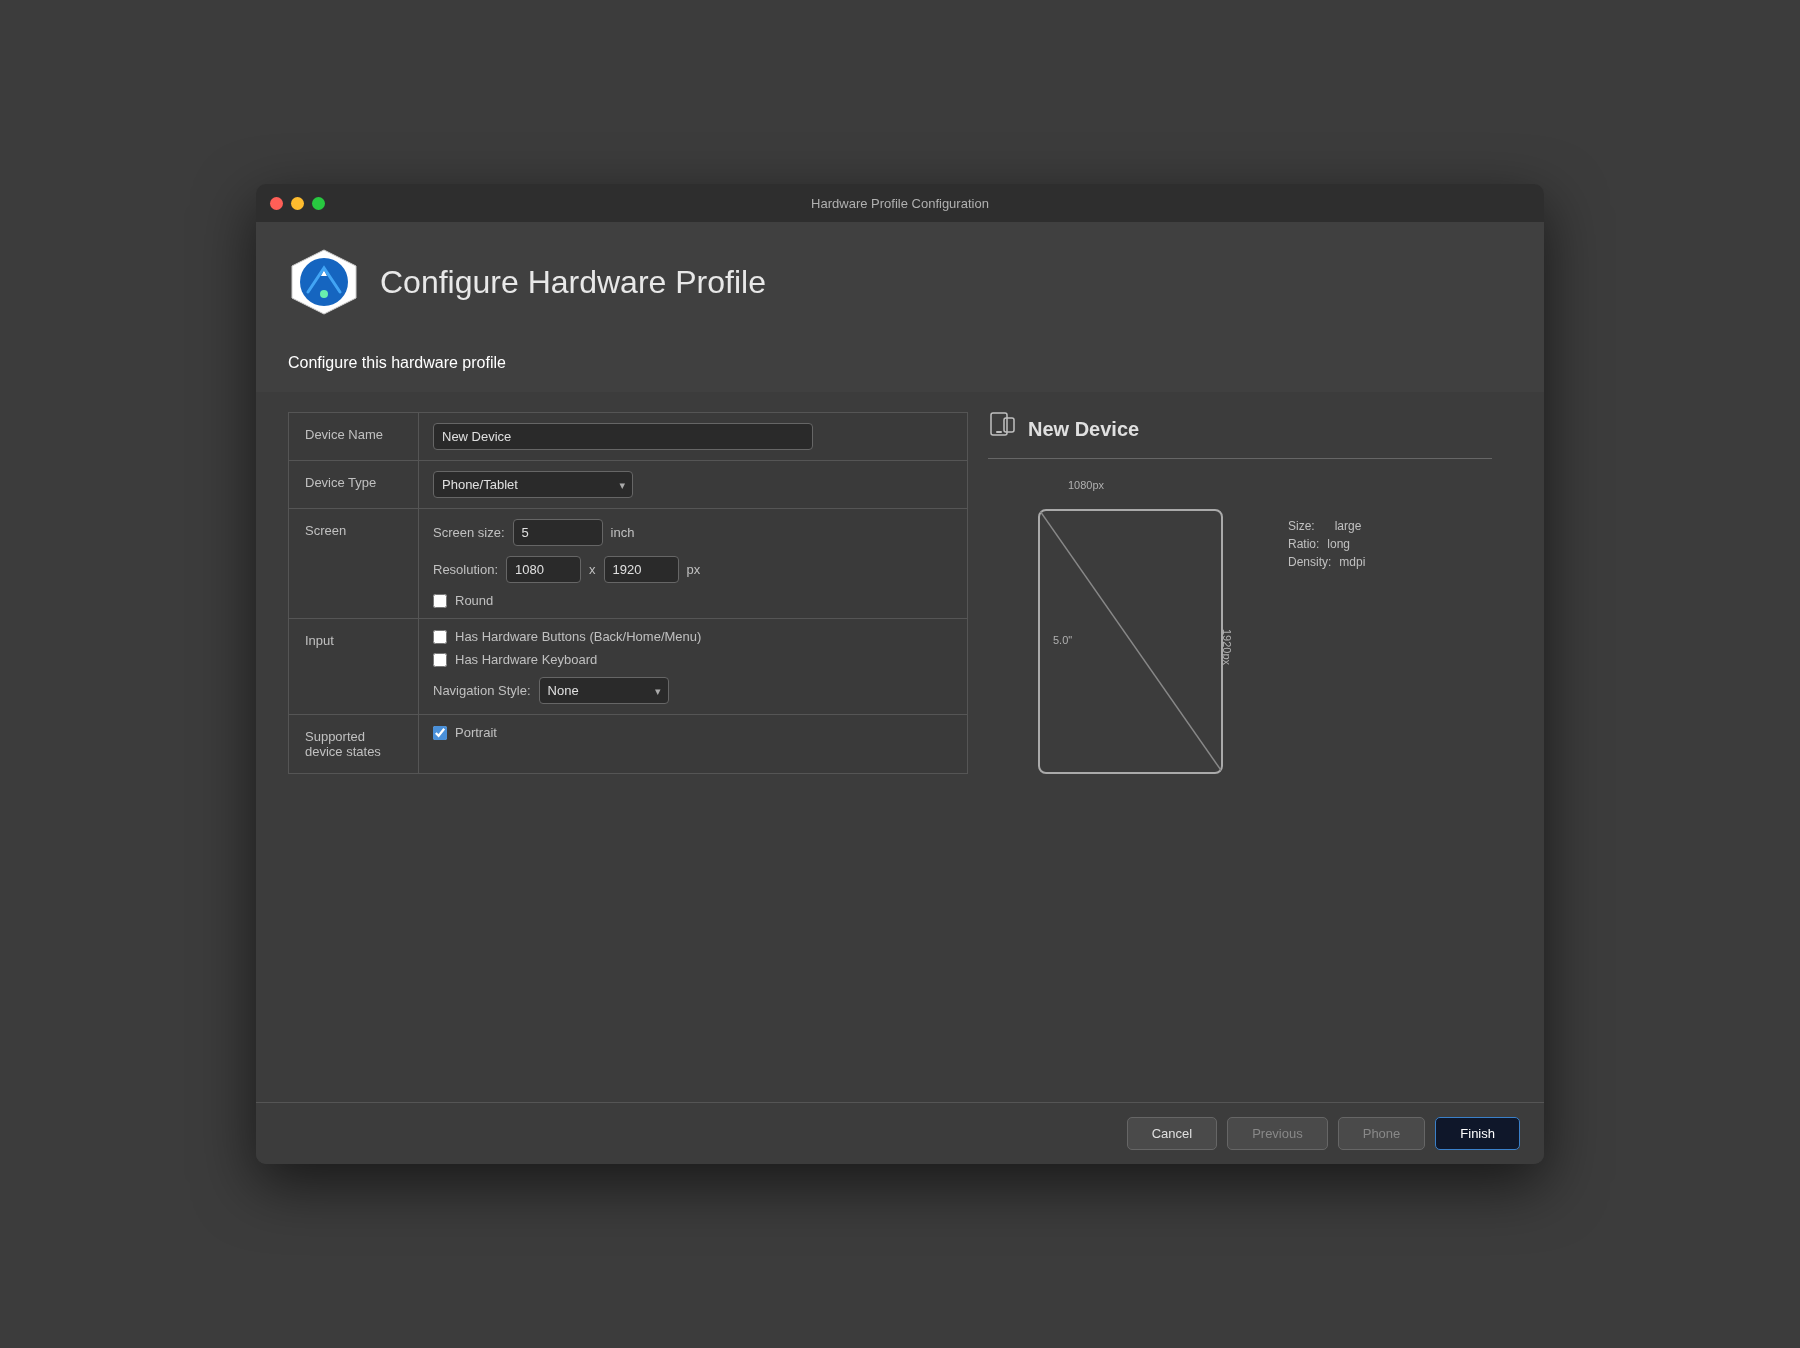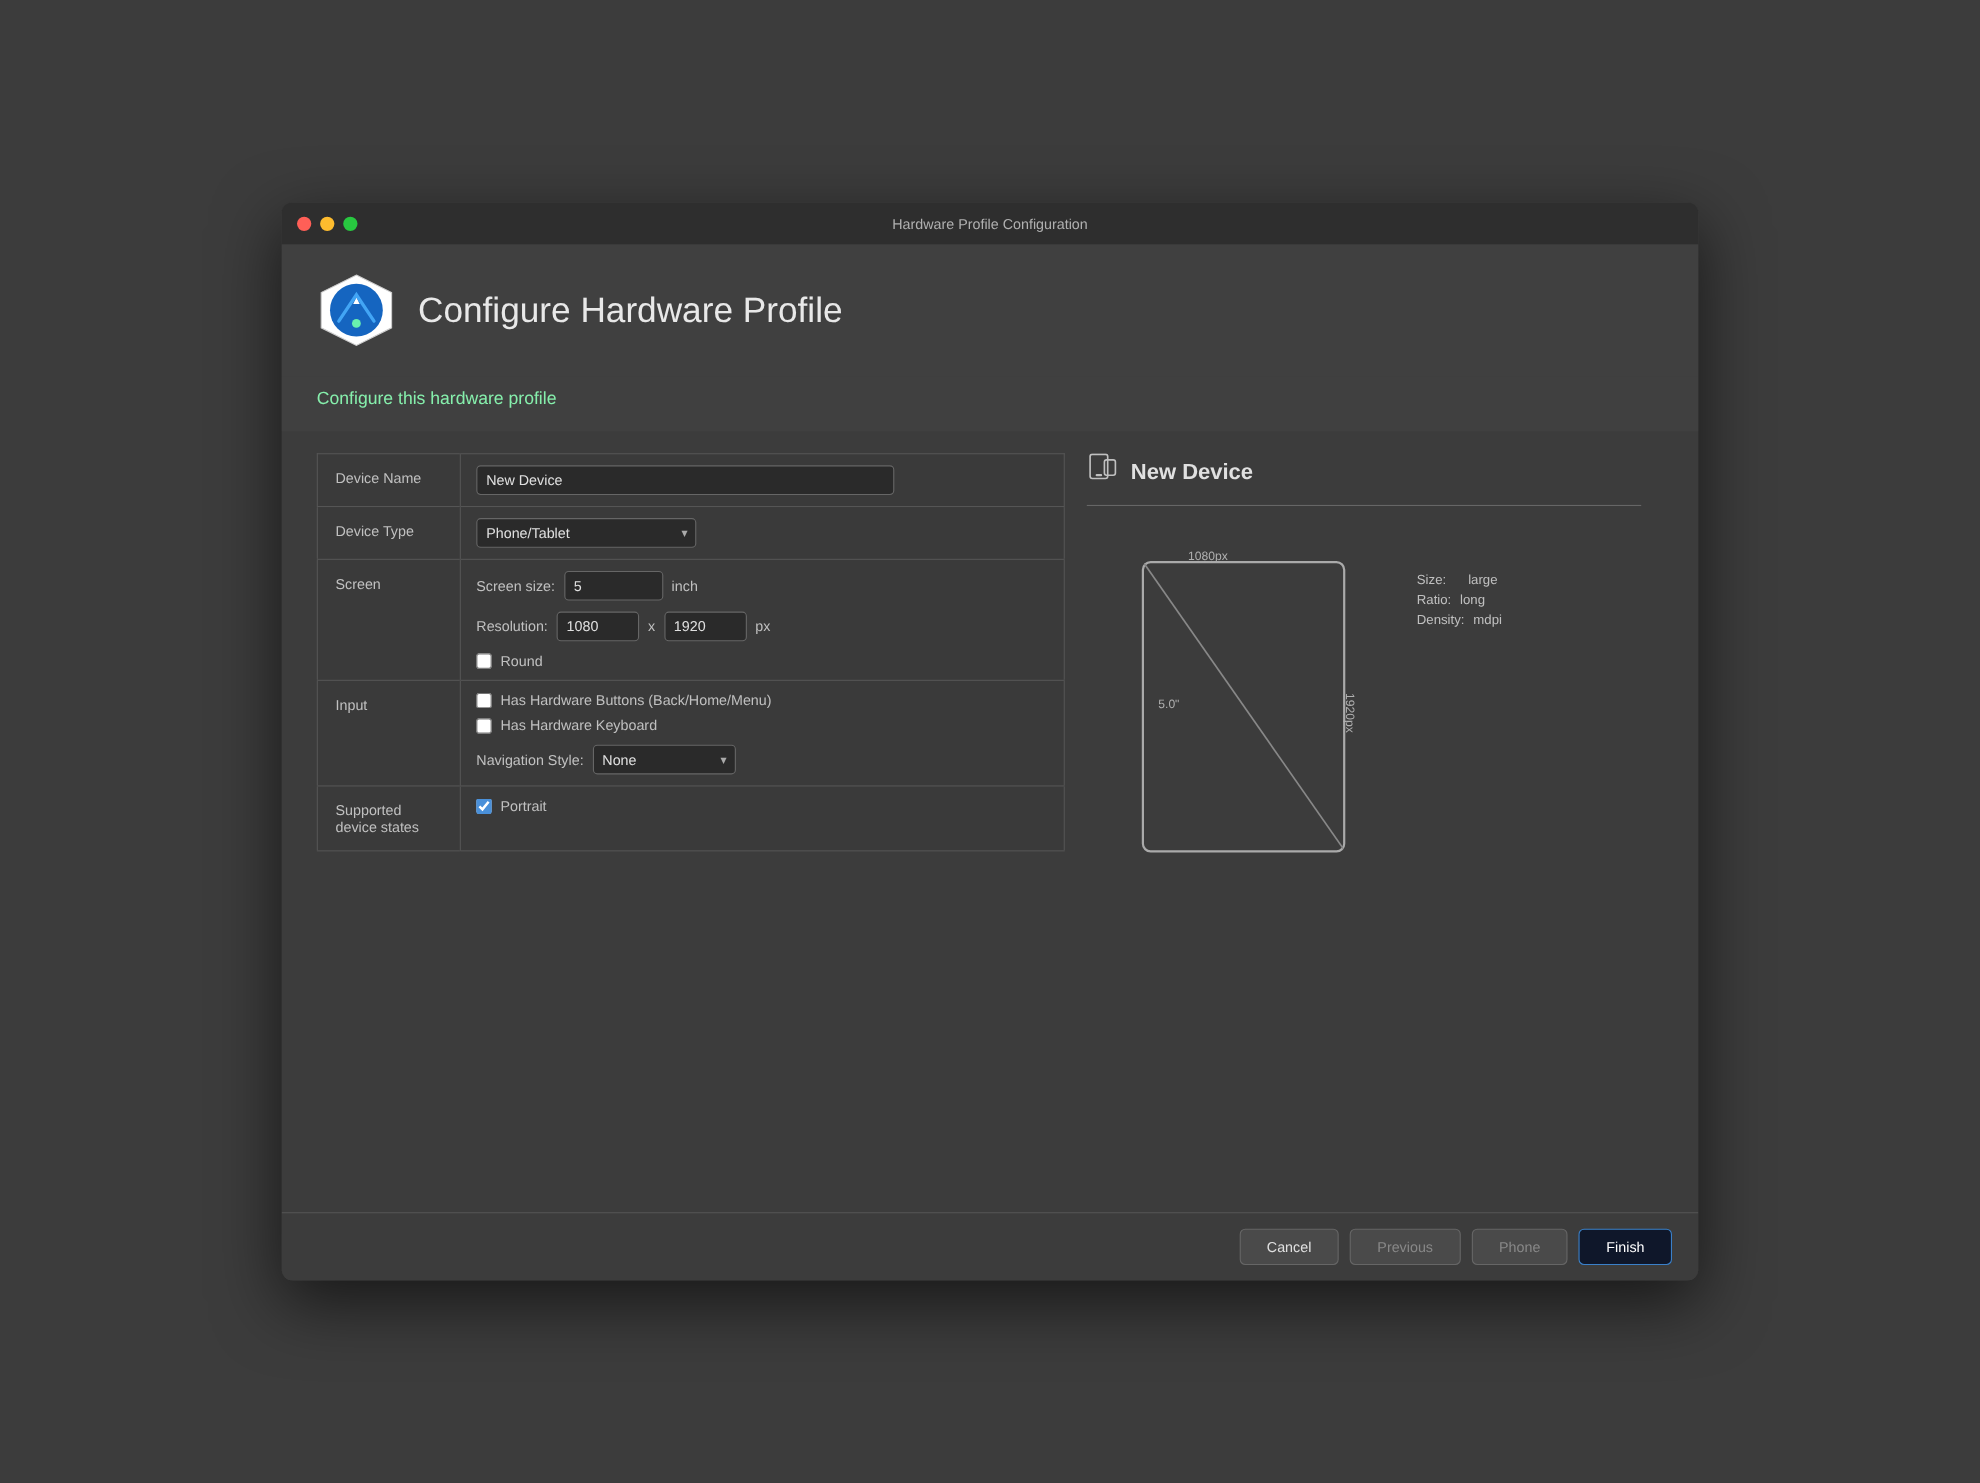--- a/index.html
+++ b/index.html
@@ -88,21 +88,21 @@
     
     .subtitle-bar {
       background: #404040;
       padding: 12px 32px 20px;
       flex-shrink: 0;
     }
 
     .subtitle-text {
       font-size: 16px;
       font-weight: 500;
-      color: #86efac;
+      color: #ffffff;
     }
 
     
     .main-content {
       flex: 1;
       display: flex;
       gap: 0;
       padding: 20px 32px;
       overflow: hidden;
     }
@@ -522,21 +522,21 @@
             <rect x="16" y="6" width="10" height="14" rx="2" stroke="#c0c0c0" stroke-width="1.5" fill="none"></rect>
           </svg>
         </span>
         <span class="preview-title">New Device</span>
       </div>
 
       <div class="preview-device-area">
 
         <div style="position:relative; width:280px; height:330px; flex-shrink:0;">
 
-          <span style="position:absolute; top:20px; left:80px; font-size:11px; color:#b0b0b0;margin-left:12px;">1080px</span>
+          <span style="position:absolute; top:0; left:80px; font-size:11px; color:#b0b0b0;">1080px</span>
 
           <div style="position:absolute; top:30px; left:50px; width:185px; height:265px; border:2.5px solid #aaa; border-radius:8px; background:transparent;">
 
             <svg style="position:absolute;top:0;left:0;width:100%;height:100%;">
               <line x1="0" y1="0" x2="185" y2="265" stroke="#888" stroke-width="1.5"></line>
             </svg>
           </div>
 
           <span style="position:absolute; top:155px; left:65px; font-size:11px; color:#b0b0b0;">5.0"</span>
 

